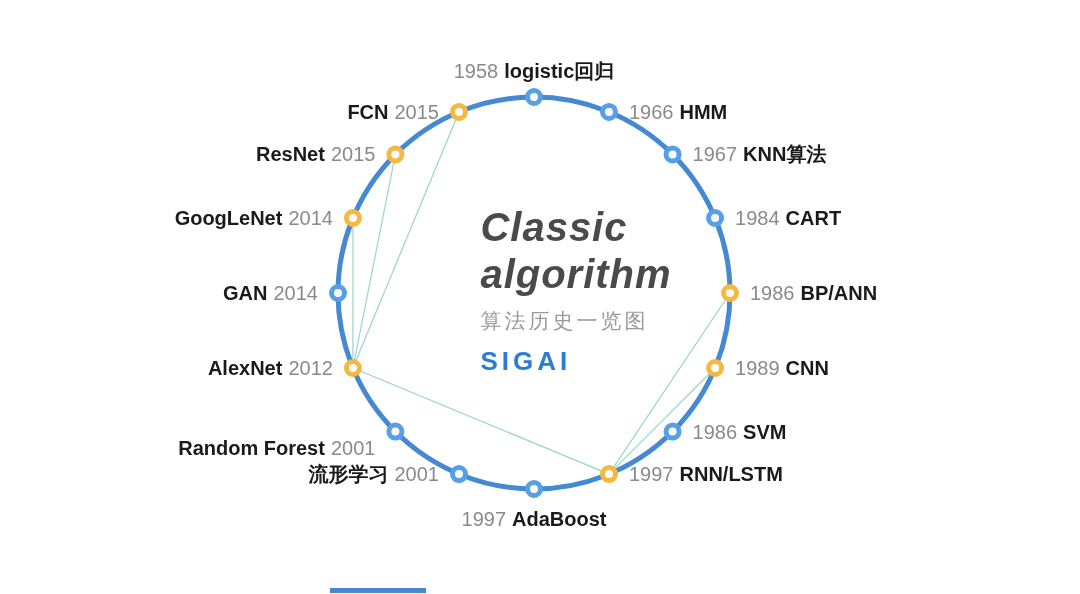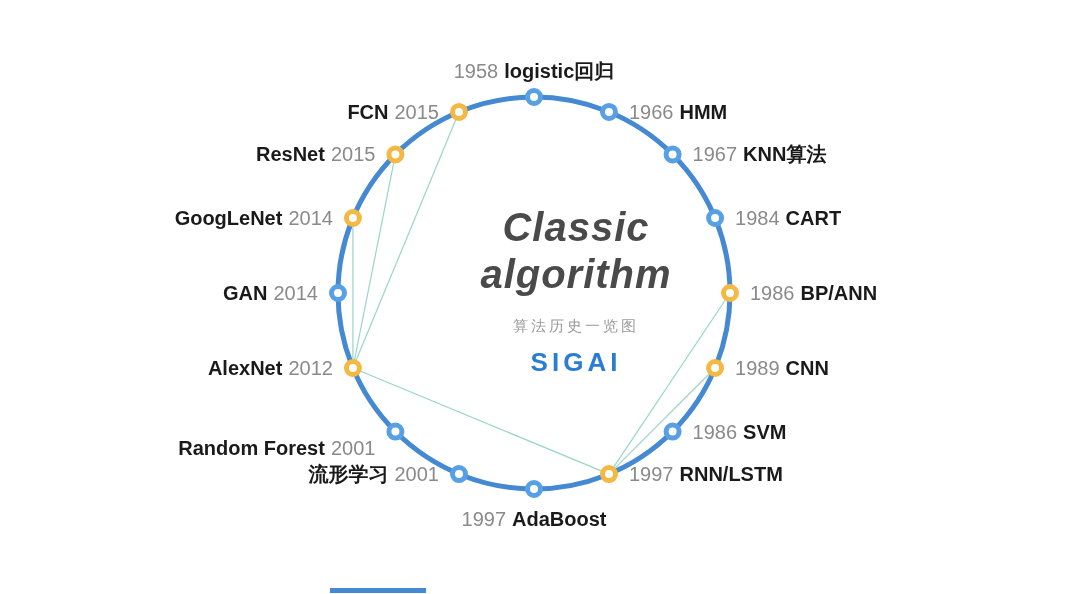--- a/index.html
+++ b/index.html
@@ -19,33 +19,33 @@
     line-height: 20px;
   }
   .node-label .year { color: var(--year-color, #8a8a8a); font-weight: 400; }
   .node-label .name { color: var(--name-color, #1a1a1a); font-weight: 700; }
   .node-label span + span { margin-left: 6px; }
   .center-block {
     position: absolute;
     left: 576px;
     top: 204px;
     transform: translateX(-50%);
-    text-align: center;
+    text-align: left;
   }
   .title-line {
     font-size: 40px;
     line-height: 47px;
     font-weight: 700;
     font-style: italic;
     letter-spacing: 1px;
     color: var(--title-color, #4a4a4a);
   }
   .subtitle {
-    margin-top: 19px;
-    font-size: 15px;
+    margin-top: 9px;
+    font-size: 21px;
     letter-spacing: 3px;
     color: var(--subtitle-color, #9a9a9a);
   }
   .logo {
     margin-top: 11px;
     font-size: 26px;
     font-weight: 800;
     letter-spacing: 4px;
     color: var(--logo-color, #2b7cd3);
   }

